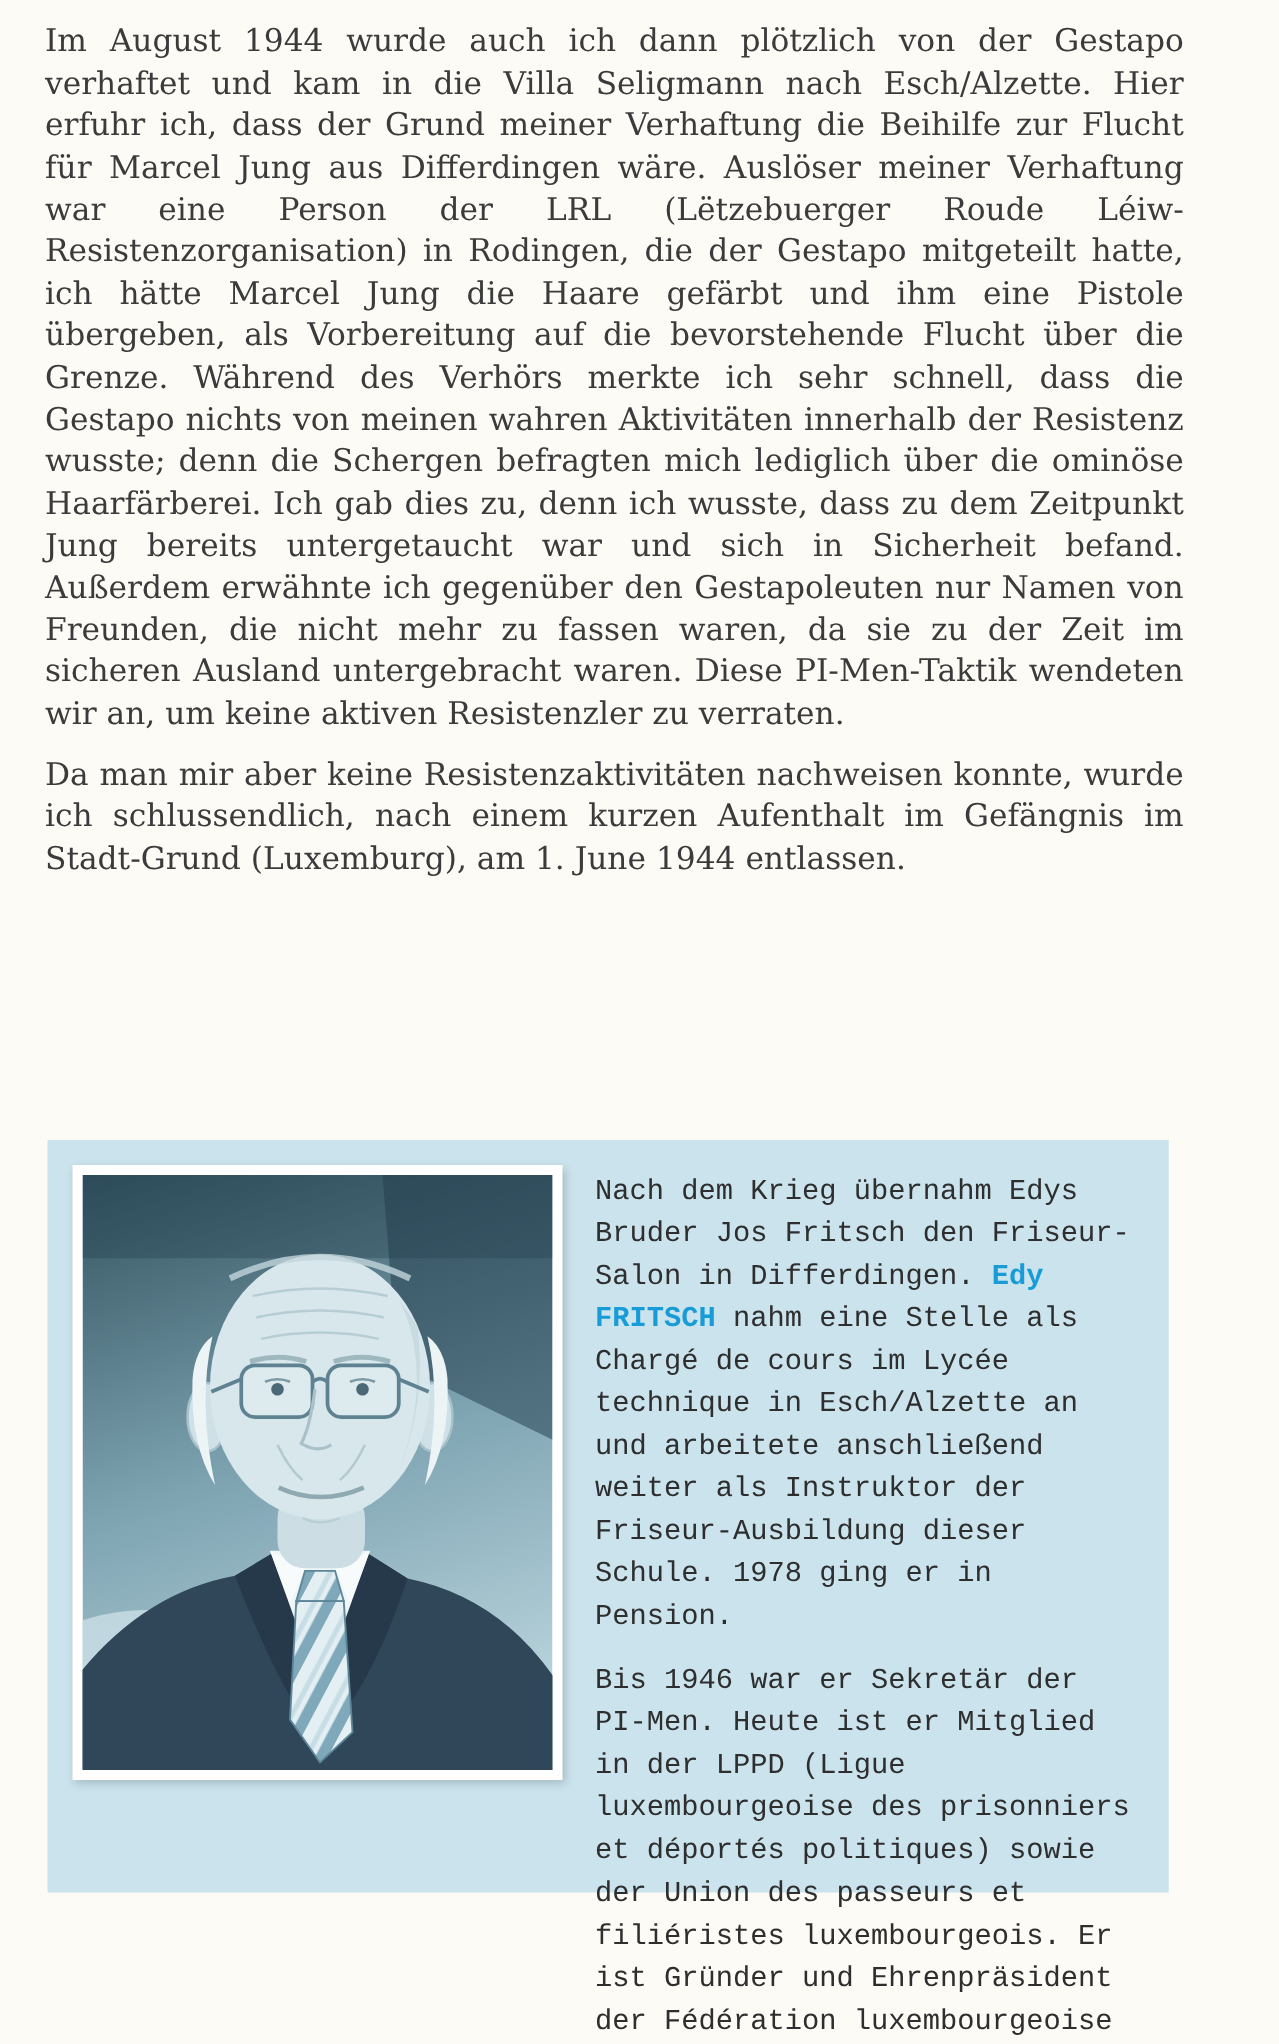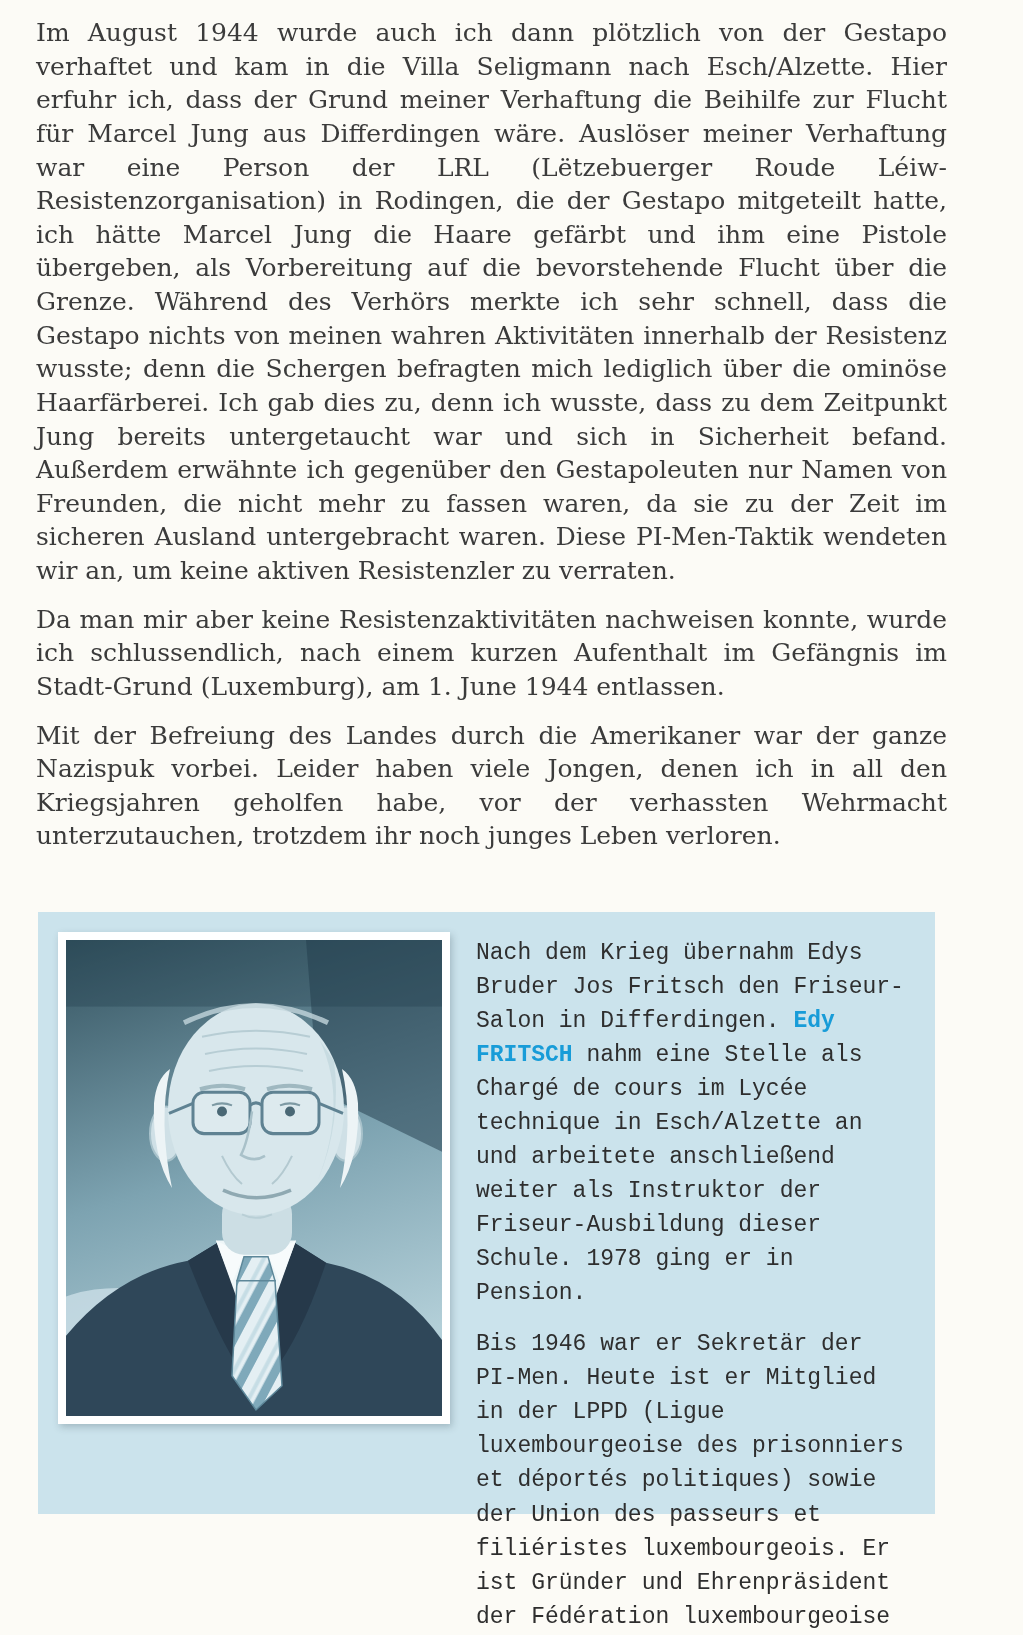--- a/index.html
+++ b/index.html
@@ -62,21 +62,20 @@
   }
 </style>
 </head>
 <body>
 
 <div class="page">
 
   <div class="main-text">
     <p>Im August 1944 wurde auch ich dann plötzlich von der Gestapo verhaftet und kam in die Villa Seligmann nach Esch/Alzette. Hier erfuhr ich, dass der Grund meiner Verhaftung die Beihilfe zur Flucht für Marcel Jung aus Differdingen wäre. Auslöser meiner Verhaftung war eine Person der LRL (Lëtzebuerger Roude Léiw-Resistenzorganisation) in Rodingen, die der Gestapo mitgeteilt hatte, ich hätte Marcel Jung die Haare gefärbt und ihm eine Pistole übergeben, als Vorbereitung auf die bevorstehende Flucht über die Grenze. Während des Verhörs merkte ich sehr schnell, dass die Gestapo nichts von meinen wahren Aktivitäten innerhalb der Resistenz wusste; denn die Schergen befragten mich lediglich über die ominöse Haarfärberei. Ich gab dies zu, denn ich wusste, dass zu dem Zeitpunkt Jung bereits untergetaucht war und sich in Sicherheit befand. Außerdem erwähnte ich gegenüber den Gestapoleuten nur Namen von Freunden, die nicht mehr zu fassen waren, da sie zu der Zeit im sicheren Ausland untergebracht waren. Diese PI-Men-Taktik wendeten wir an, um keine aktiven Resistenzler zu verraten.</p>
     <p>Da man mir aber keine Resistenzaktivitäten nachweisen konnte, wurde ich schlussendlich, nach einem kurzen Aufenthalt im Gefängnis im Stadt-Grund (Luxemburg), am 1. June 1944 entlassen.</p>
-    <p>Mit der Befreiung des Landes durch die Amerikaner war der ganze Nazispuk vorbei. Leider haben viele Jongen, denen ich in all den Kriegsjahren geholfen habe, vor der verhassten Wehrmacht unterzutauchen, trotzdem ihr noch junges Leben verloren.</p>
   </div>
 
   <div class="infobox">
 
     <div class="photo-frame">
 
       <svg viewBox="0 0 376 472" preserveAspectRatio="none" aria-hidden="true">
         <defs>
           <linearGradient id="gBg" x1="0" y1="0" x2="0.25" y2="1">
             <stop offset="0" stop-color="#33525f"></stop>

